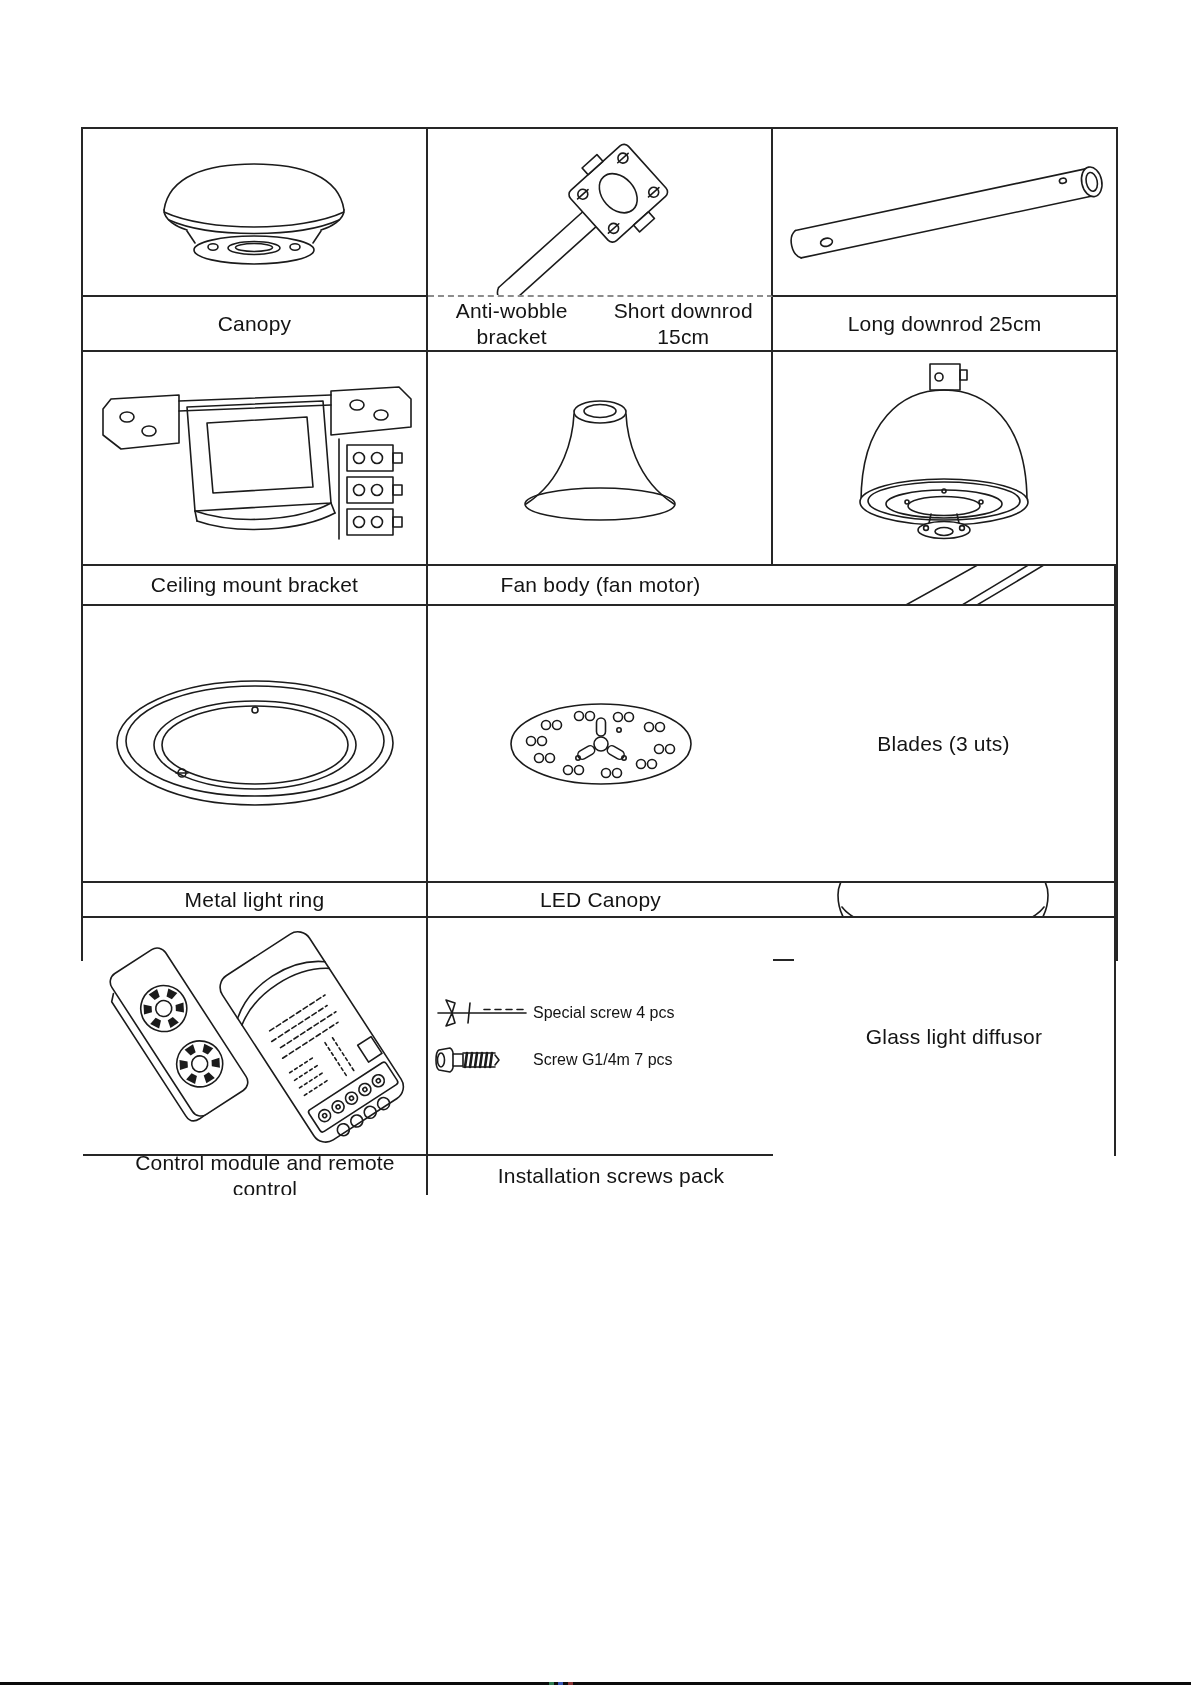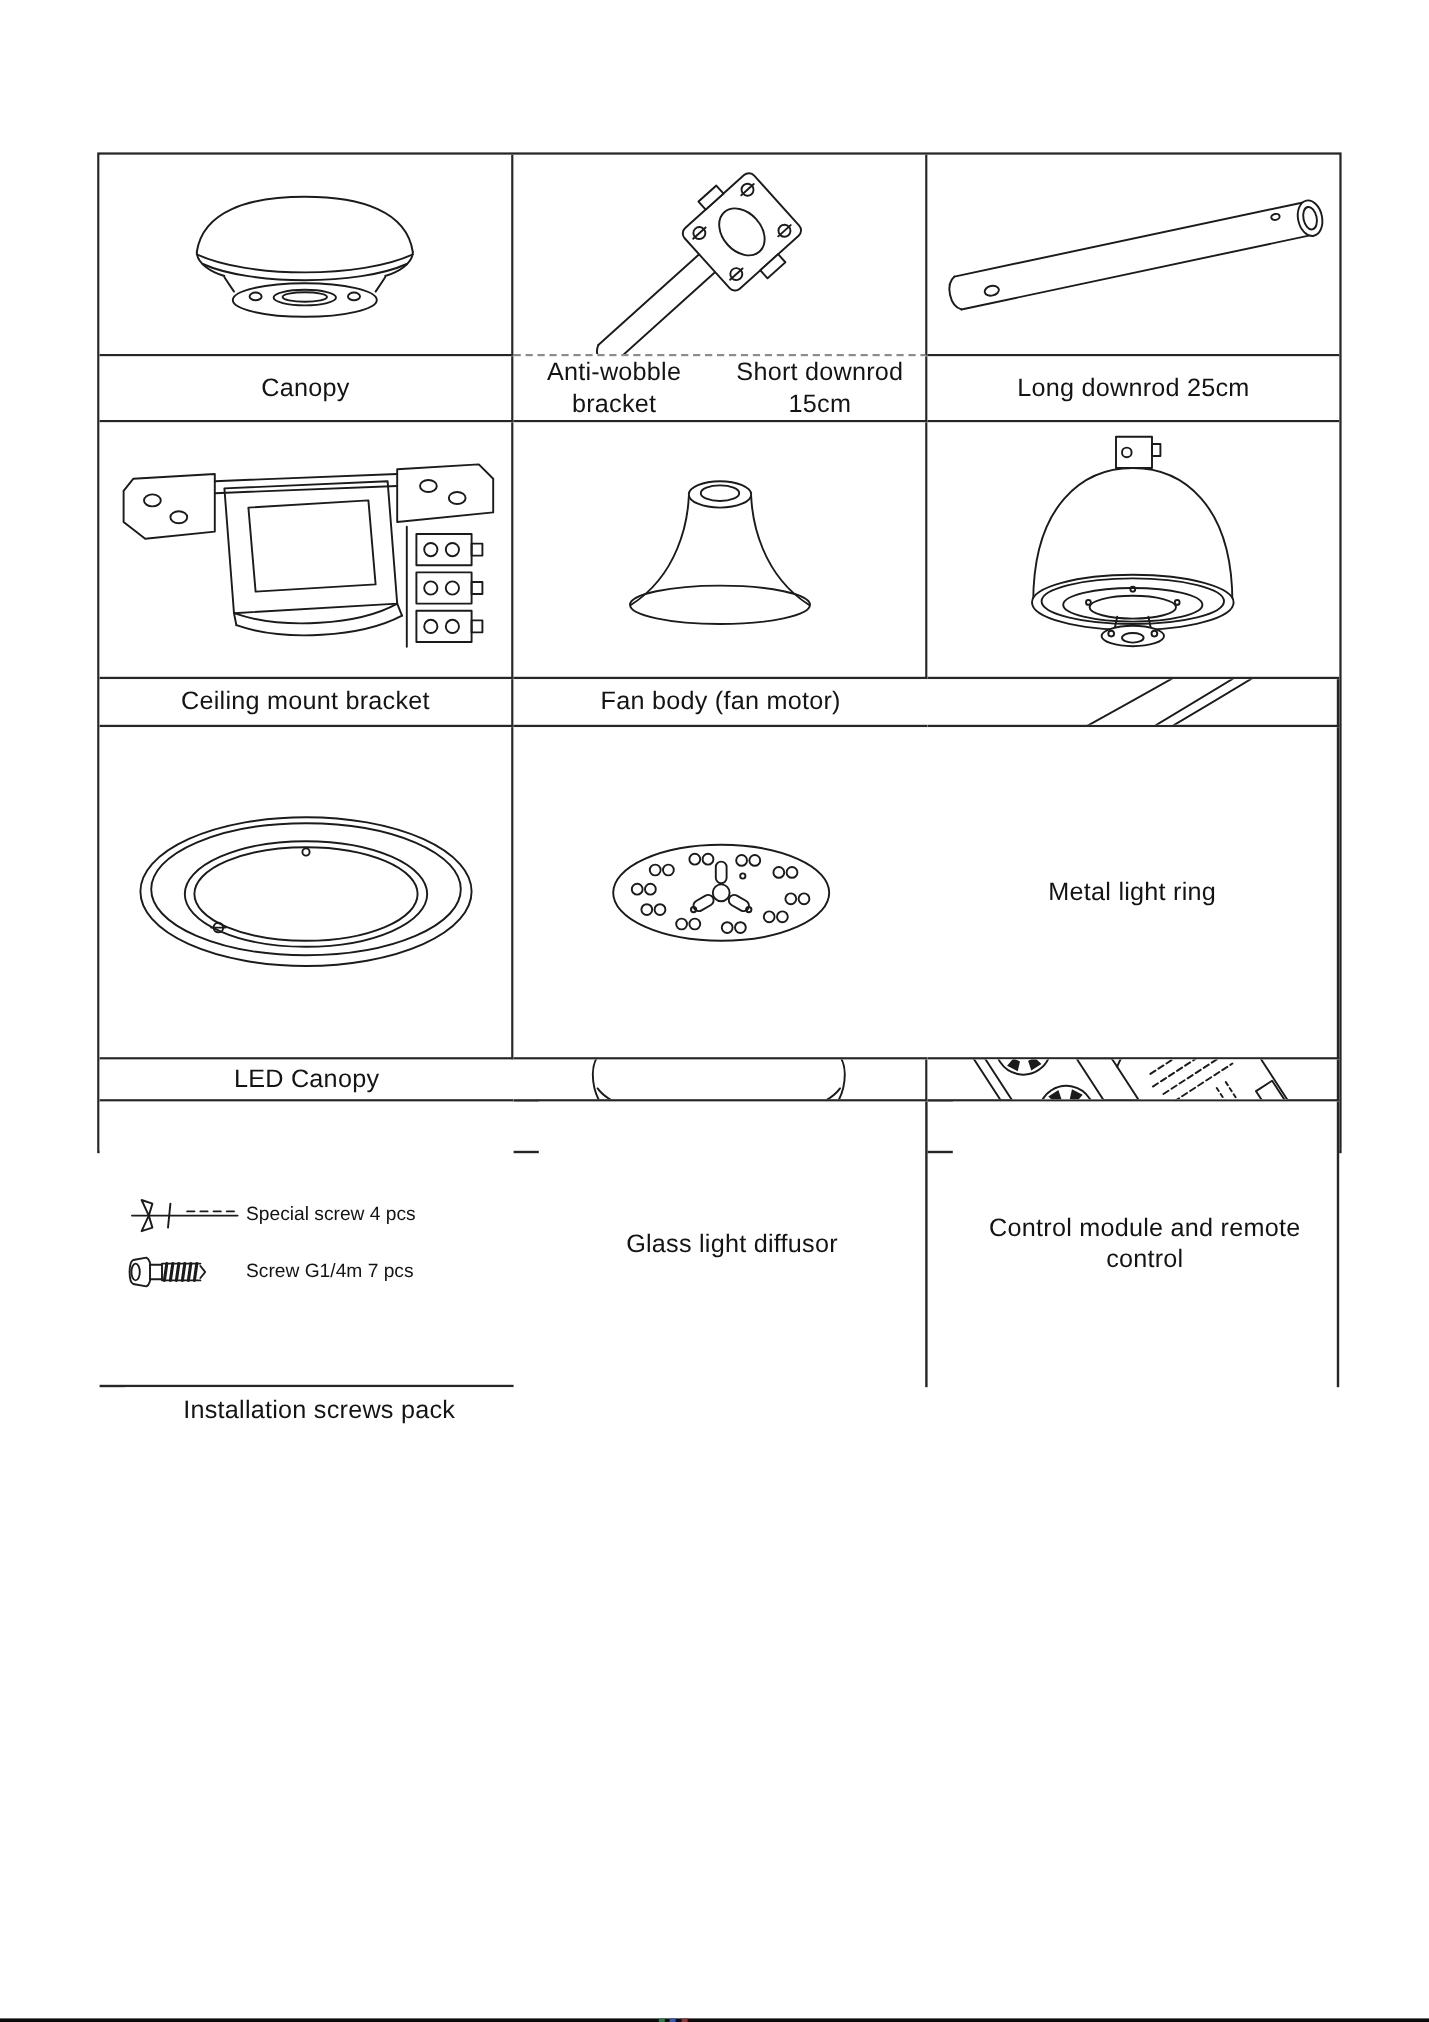--- a/index.html
+++ b/index.html
@@ -31,21 +31,21 @@
   .cell.last-row { border-bottom: none; margin-left: 21px; }
   .cell.dash-bottom { border-bottom: 2px dashed #8c8c8c; }
   .label-cell {
     font-size: 21px; text-align: center; line-height: 1.22;
     color: #141414; letter-spacing: 0.2px;
   }
   .label-two-line { flex-direction: row; }
   svg.part { stroke: #1b1b1b; fill: none; stroke-width: 1.6; stroke-linecap: round; stroke-linejoin: round; }
   .screws-cell {
     flex-direction: column; align-items: stretch; justify-content: center;
-    gap: 13px; padding: 6px 4px 6px 20px;
+    gap: 13px; padding: 6px 4px 6px 3px;
   }
   .screw-row { display: flex; align-items: center; }
   .screw-icon-box { width: 102px; display: flex; justify-content: center; flex: 0 0 102px; }
   .screw-label { font-size: 16px; color: #141414; white-space: pre; }
   .bottom-bar { position: absolute; left: 0; bottom: 0; width: 100%; height: 3px; background: #0b0b0b; }
   .px { position: absolute; top: 0; height: 3px; width: 5px; }
   .px1 { left: 549px; background: #2e7a4f; }
   .px2 { left: 558px; background: #3a57b4; }
   .px3 { left: 568px; background: #8a3434; }
 </style>
@@ -240,20 +240,23 @@
         <circle cx="95" cy="50" r="7"></circle>
         <rect x="90.5" y="24" width="9" height="18" rx="4.5"></rect>
         <rect x="90.5" y="24" width="9" height="18" rx="4.5" transform="rotate(120 95 50)"></rect>
         <rect x="90.5" y="24" width="9" height="18" rx="4.5" transform="rotate(240 95 50)"></rect>
         <circle cx="118" cy="64" r="2.2"></circle>
           <circle cx="72" cy="64" r="2.2"></circle>
           <circle cx="113" cy="36" r="2.2"></circle>
       </svg>
     </div>
 
+    <div class="cell label-cell">
+      <span>Blades (3 uts)</span>
+    </div>
     <div class="cell label-cell">
       <span>Metal light ring</span>
     </div>
     <div class="cell label-cell last-col">
       <span>LED Canopy</span>
     </div>
 
     <div class="cell">
       <svg class="part" width="235" height="165" viewBox="0 0 235 165">
         <path d="M12,78 C12,46 60,32 117,32 C174,32 222,46 222,78 C222,118 176,140 117,140 C58,140 12,118 12,78 Z"></path>

